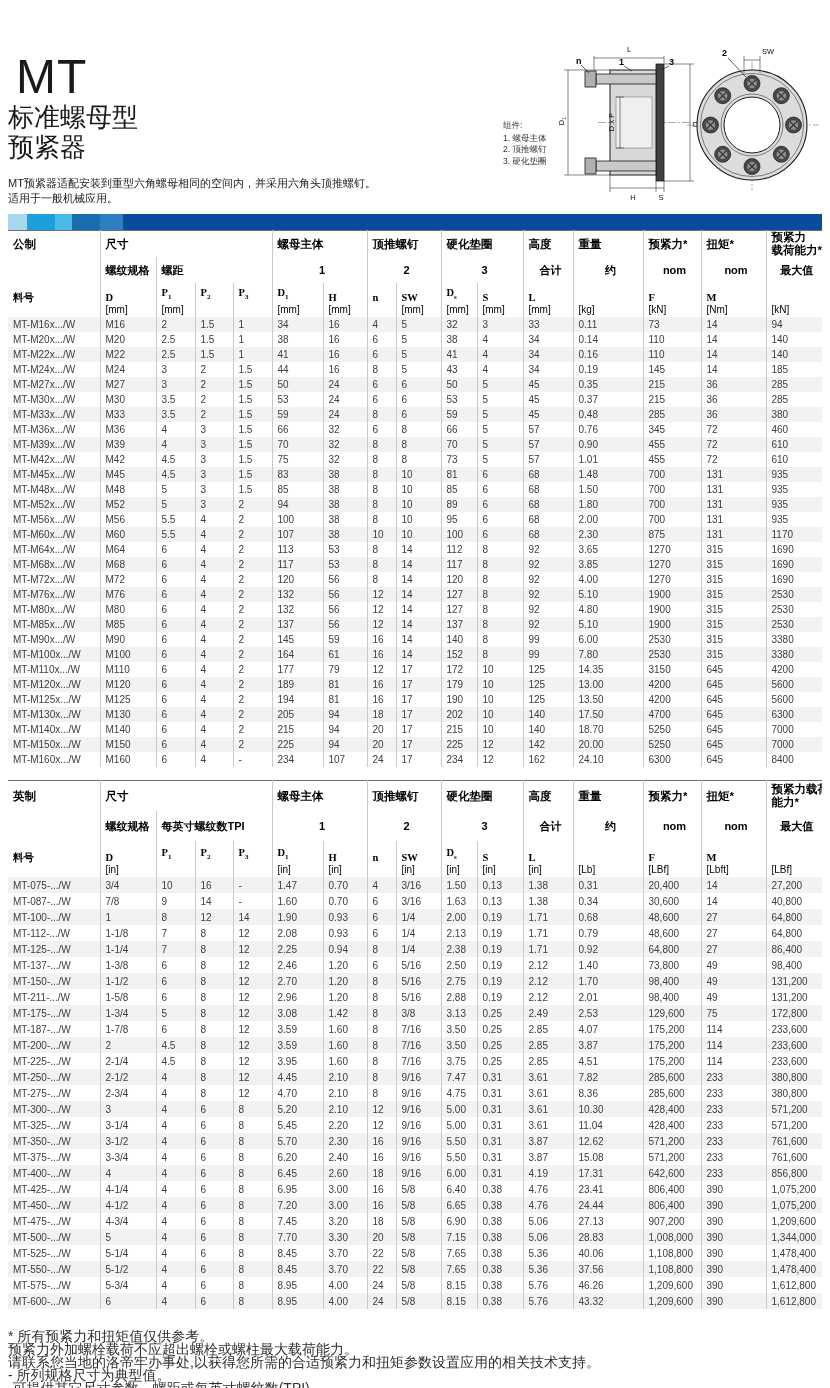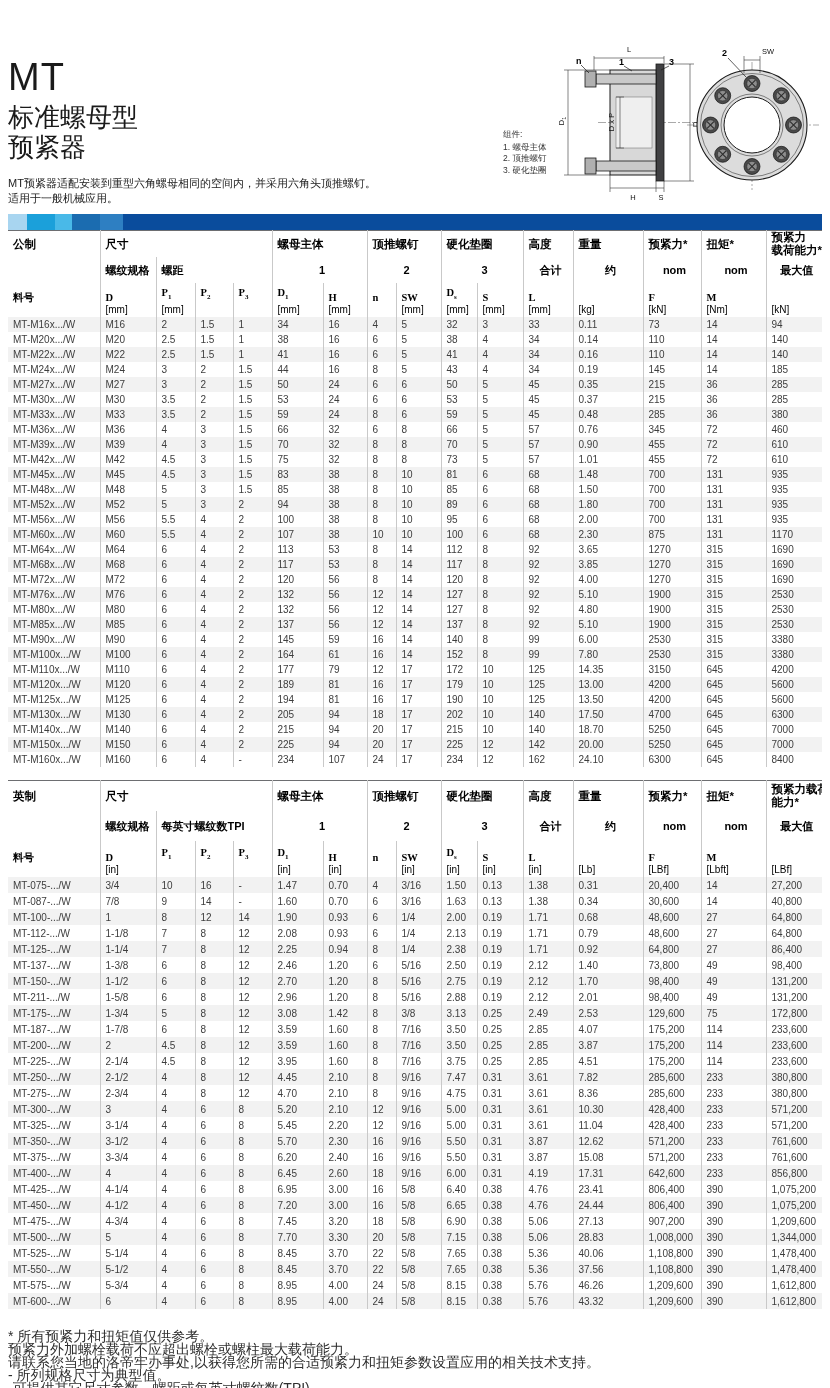--- a/index.html
+++ b/index.html
@@ -1,24 +1,24 @@
 <!DOCTYPE html>
 <html><head>
 <meta charset="utf-8">
 <style>
   html,body{margin:0;padding:0;background:#fff;}
   .page{position:relative;width:830px;height:1388px;background:#fff;overflow:hidden;
         font-family:"Liberation Sans","DejaVu Sans",sans-serif;color:#1a1a1a;}
   
-  .page-title{margin:54px 0 2px 8px;font-size:38px;line-height:46px;font-weight:400;letter-spacing:1px;}
+  .page-title{margin:54px 0 2px 16px;font-size:48px;line-height:46px;font-weight:400;letter-spacing:1px;}
   .page-subtitle{margin-left:8px;font-size:26px;line-height:30px;font-weight:400;}
   .page-desc{margin:14px 0 0 8px;font-size:11px;line-height:15px;color:#222;}
   
   .diagram{position:absolute;left:500px;top:40px;width:322px;height:165px;}
-  .components{position:absolute;left:3px;top:80px;font-size:8.5px;line-height:11.5px;color:#333;margin-top:9px;}
+  .components{position:absolute;left:3px;top:80px;font-size:8.5px;line-height:11.5px;color:#333;}
   .components .c-title{margin-bottom:1px;}
   .diagram svg{position:absolute;left:0;top:0;}
   
   .bar{display:flex;height:16px;width:814px;margin:8px 0 0 8px;}
   .bar span{display:block;height:100%;}
   
   table{border-collapse:collapse;table-layout:fixed;width:814px;margin-left:8px;border-top:1px solid #6d6e71;}
   th,td{text-align:left;padding:0 0 0 5px;overflow:hidden;white-space:nowrap;}
   .bl{border-left:1px solid #c9c9c9;}
   thead th{color:#000;}

